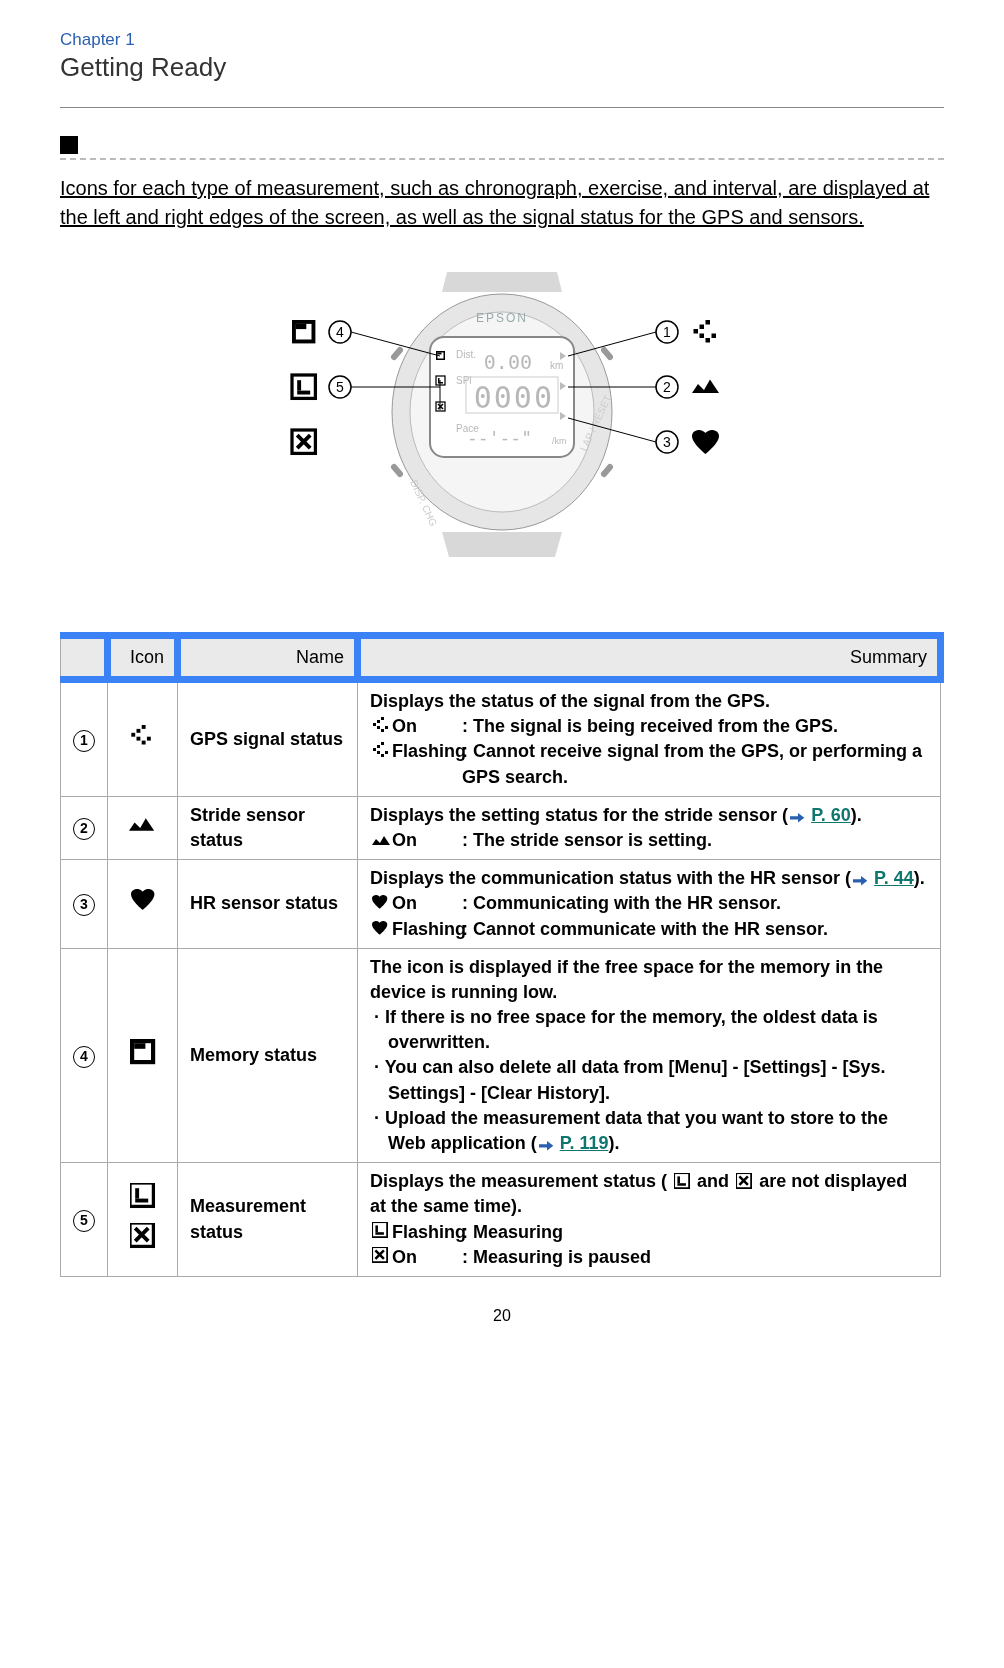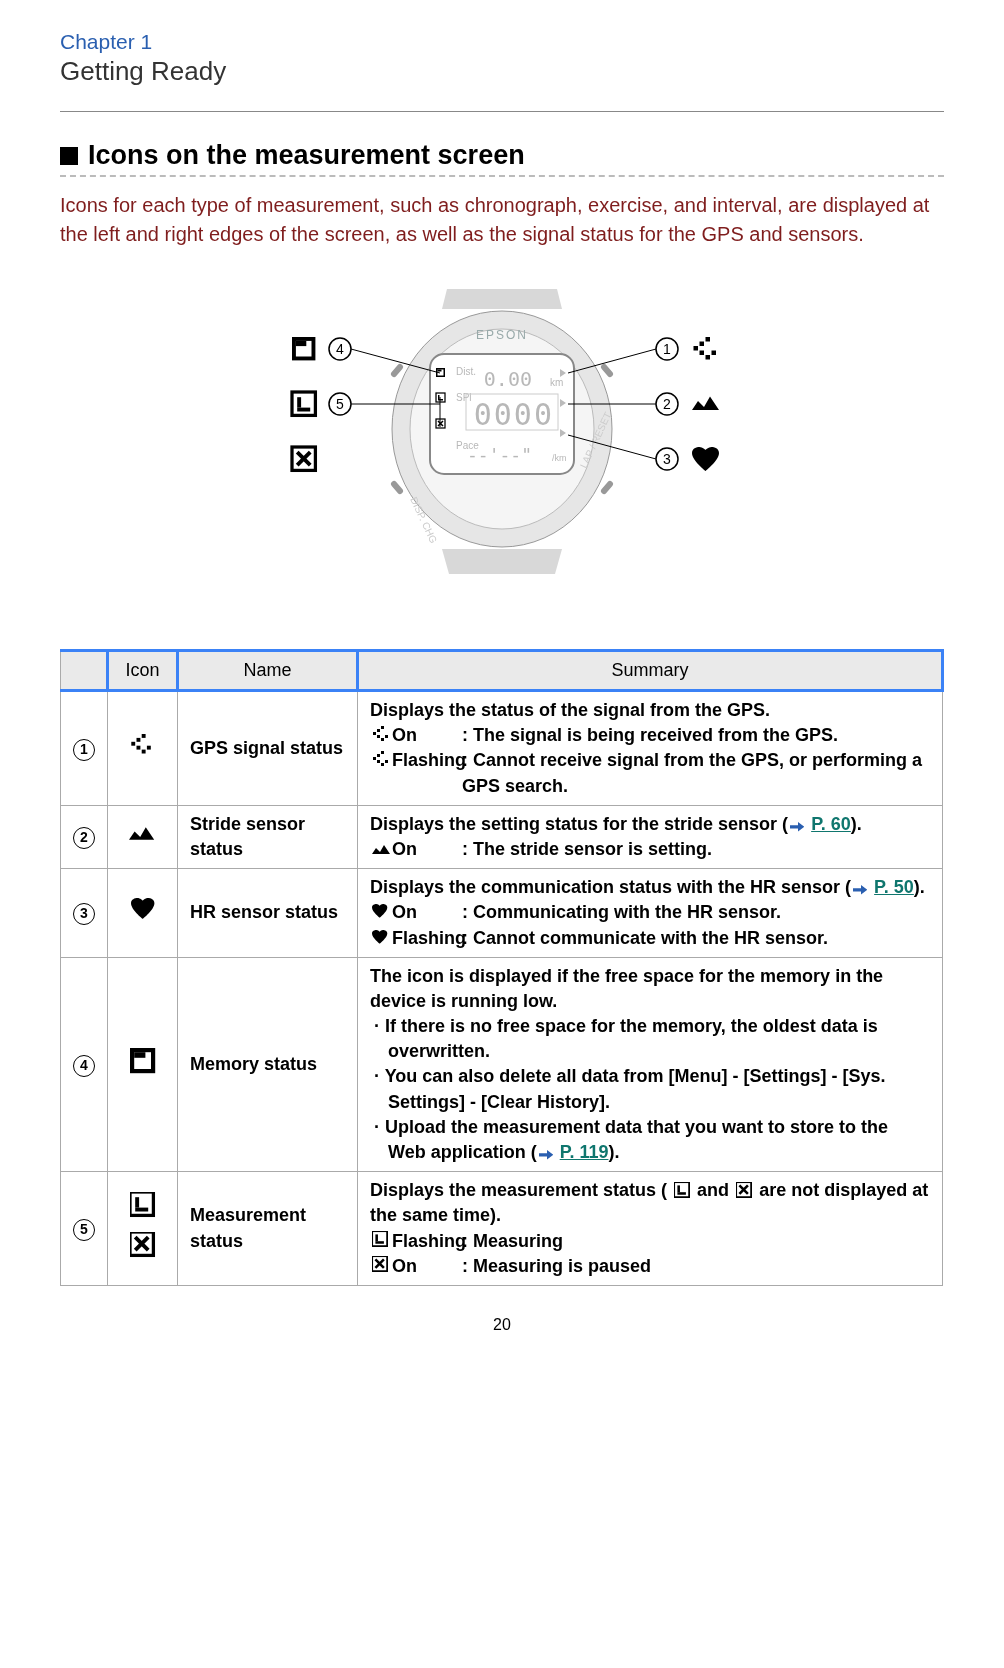--- a/index.html
+++ b/index.html
@@ -6,21 +6,21 @@
   body {
     margin: 0;
     padding: 30px 60px 40px 60px;
     font-family: "Myriad Pro", "Segoe UI", -apple-system, sans-serif;
     color: #000;
     background: #fff;
     width: 1004px;
   }
   .chapter {
     color: #2a5fb0;
-    font-size: 21px;
+    font-size: 17px;
     font-weight: 400;
   }
   .title {
     font-size: 26px;
     font-weight: 300;
     color: #333;
     margin-top: 2px;
     padding-bottom: 24px;
     border-bottom: 1px solid #888;
   }
@@ -39,38 +39,39 @@
     display:inline-block;
     width:18px; height:18px;
     background:#000;
     margin-right:2px;
   }
   .intro {
     font-size: 20px;
     font-weight: 300;
     line-height: 1.45;
     margin-top: 14px;
-    color: #7f1d1d;
+    color: #000000;
+    text-decoration: underline;
   }
   .figure-wrap {
     display:flex;
     justify-content:center;
     margin: 40px 0 60px 0;
   }
   table.icons {
     width: 100%;
     border-collapse: collapse;
     font-size: 18px;
   }
   table.icons th {
     background: #eaeaea;
     font-weight: 400;
     padding: 8px 10px;
-    border: 3px solid #3b82f6;
-    text-align:center;
+    border: 7px solid #3b82f6;
+    text-align:right;
   }
   table.icons td {
     padding: 6px 12px;
     border: 1px solid #aaa;
     vertical-align: top;
     font-weight: 700;
     line-height:1.4;
   }
   table.icons td.idx { text-align:center; vertical-align:middle; width:40px;}
   table.icons td.iconcell { text-align:center; vertical-align:middle; width:70px;}
@@ -128,21 +129,20 @@
       <path d="M0 4 L10 4 L10 0 L18 6 L10 12 L10 8 L0 8 Z" fill="#2a5fb0"></path>
     </g>
   </defs>
 </svg>
 
 <div class="chapter">Chapter 1</div>
 <div class="title">Getting Ready</div>
 
 <div class="section-head">
   <span class="sq"></span>
-  <span>Icons on the measurement screen</span>
 </div>
 
 <p class="intro">Icons for each type of measurement, such as chronograph, exercise, and interval, are displayed at the left and right edges of the screen, as well as the signal status for the GPS and sensors.</p>
 
 <div class="figure-wrap">
 <svg width="560" height="300" viewBox="0 0 560 300">
 
   <g transform="translate(70,48)">
     <use href="#ic-mem" transform="scale(1.3)"></use>
   </g>
@@ -299,21 +299,21 @@
 
     <tr>
       <td class="idx"><span class="circled">3</span></td>
       <td class="iconcell"><svg width="24" height="22">
             <use href="#ic-hr" transform="scale(1.3)"></use>
           </svg></td>
       <td class="namecell">HR sensor status</td>
       <td>
         <span>Displays the communication status with the HR sensor (</span><svg class="smallicon-inline" width="14" height="10">
             <use href="#ic-arrow" transform="scale(0.8)"></use>
-          </svg> <span class="link">P. 50</span><span>).</span>
+          </svg> <span class="link">P. 44</span><span>).</span>
         <div class="statusline">
           <span class="smallicon-inline"><svg width="16" height="14">
                 <use href="#ic-hr" transform="scale(0.85)"></use>
               </svg></span>
           <span class="lbl"><span>On</span></span>
           <span>: <span>Communicating with the HR sensor.</span></span>
         </div>
         <div class="statusline">
           <span class="smallicon-inline"><svg width="16" height="14">
                 <use href="#ic-hr" transform="scale(0.85)"></use>

